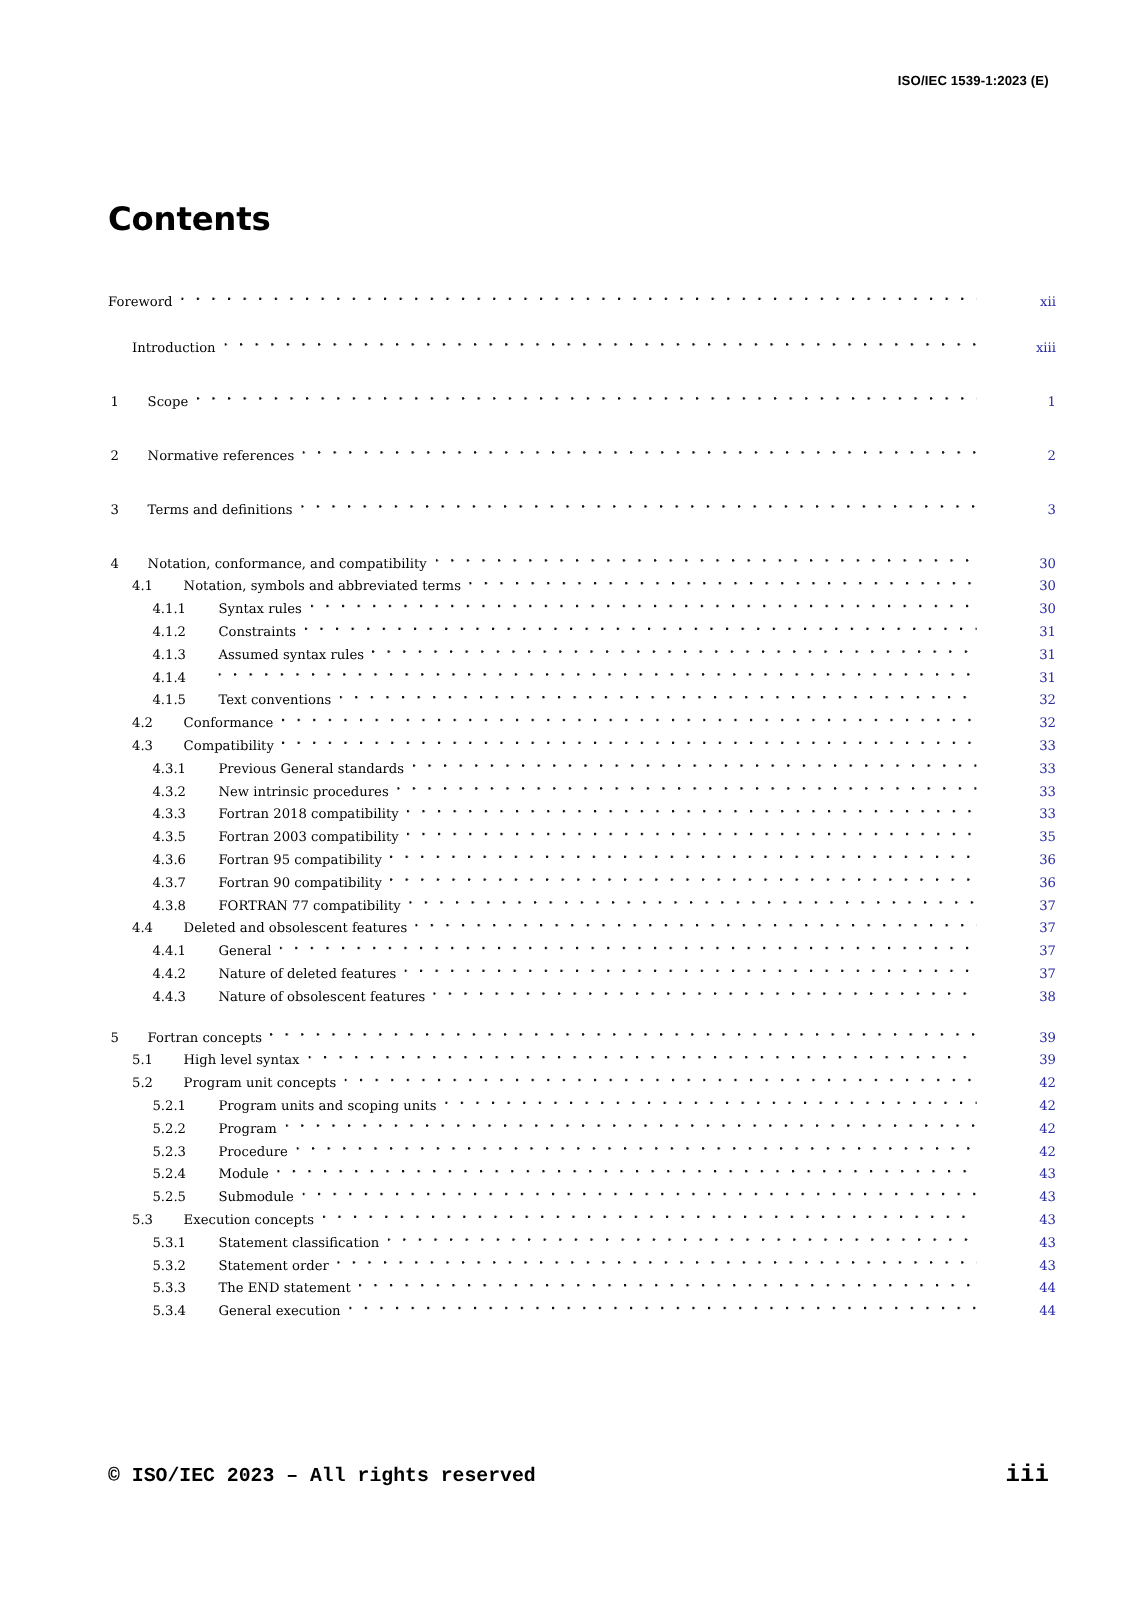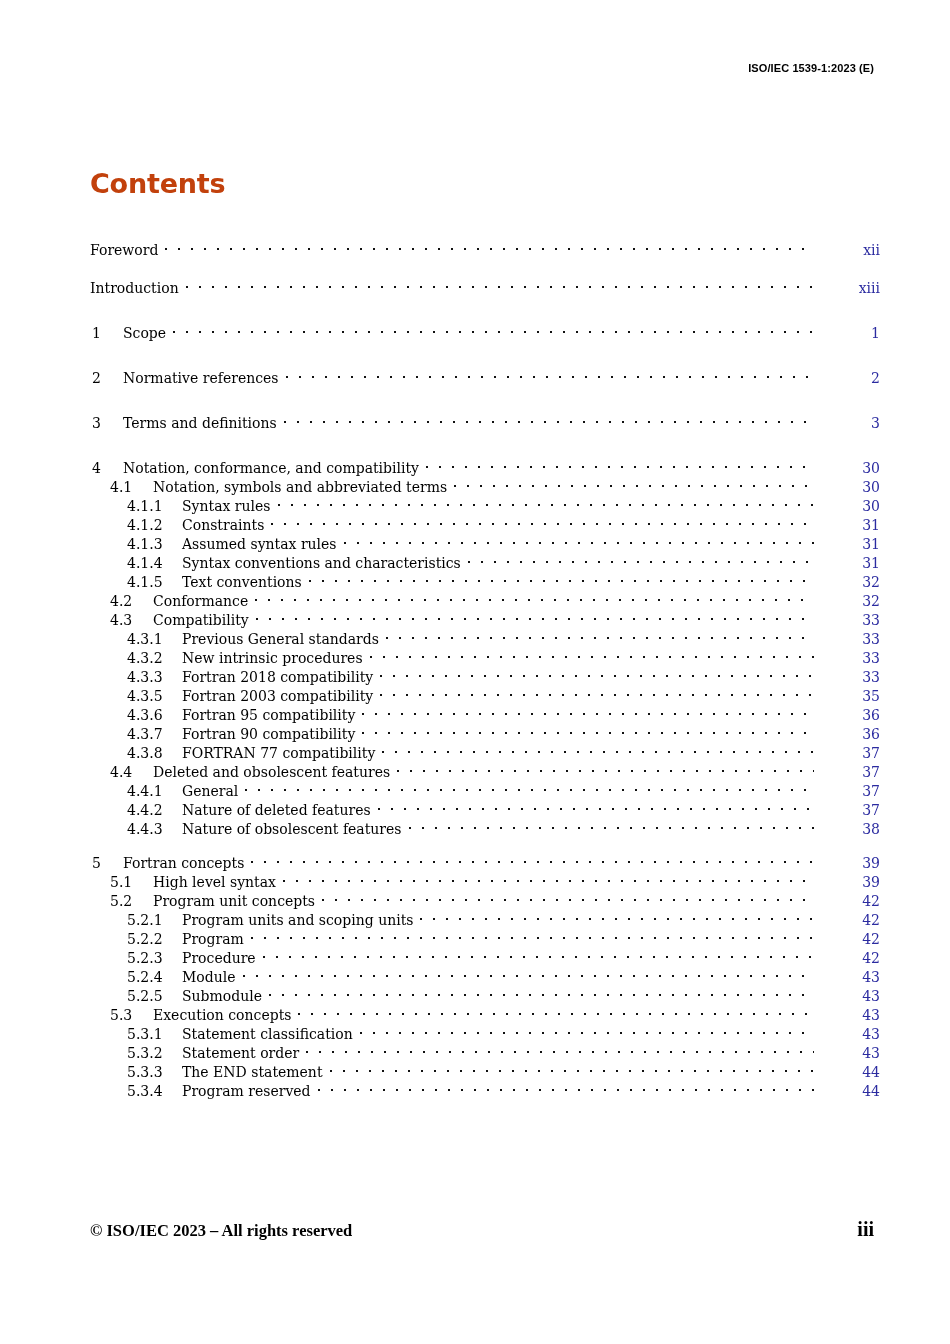--- a/index.html
+++ b/index.html
@@ -32,43 +32,43 @@
 
   
   .contents-title {
     position: absolute;
     top: 168px;
     left: 90px;
     font-family: "DejaVu Sans", "Liberation Sans", sans-serif;
     font-weight: bold;
     font-size: 27px;
     letter-spacing: -0.2px;
-    color: #c2410c;
+    color: #000000;
   }
 
   
   .toc {
     position: absolute;
     top: 236px;
     left: 90px;
     width: 790px;
   }
 
   .toc-entry {
     position: relative;
     display: flex;
     align-items: baseline;
     height: 19px;
     line-height: 19px;
-    font-size: 14px;
+    font-size: 11px;
     white-space: nowrap;
   }
 
   
-  .toc-entry.gap-front { margin-top: 19px; }
+  .toc-entry.gap-front { margin-top: 19px; margin-left: 20px; }
   .toc-entry.gap-clause { margin-top: 26px; }
   .toc-entry.gap-block { margin-top: 15px; }
 
   .num {
     flex: 0 0 auto;
     text-align: left;
   }
   .label {
     flex: 0 0 auto;
     padding-right: 7px;
@@ -110,21 +110,21 @@
 
   
   .page-footer {
     position: absolute;
     left: 90px;
     right: 76px;
     top: 1218px;
     display: flex;
     justify-content: space-between;
     align-items: baseline;
-    font-family: Liberation Serif, serif;
+    font-family: Liberation Mono, monospace;
     font-weight: bold;
     font-size: 16.5px;
     color: #000;
   }
   .footer-right { font-size: 20px; }
 </style>
 </head>
 <body>
 
 <div class="page-header">ISO/IEC 1539-1:2023 (E)</div>
@@ -187,21 +187,20 @@
       <span class="pageno">31</span>
     </div>
     <div class="toc-entry lvl-3">
       <span class="num">4.1.3</span>
       <span class="label">Assumed syntax rules</span>
       <span class="leader"></span>
       <span class="pageno">31</span>
     </div>
     <div class="toc-entry lvl-3">
       <span class="num">4.1.4</span>
-      <span class="label">Syntax conventions and characteristics</span>
       <span class="leader"></span>
       <span class="pageno">31</span>
     </div>
     <div class="toc-entry lvl-3">
       <span class="num">4.1.5</span>
       <span class="label">Text conventions</span>
       <span class="leader"></span>
       <span class="pageno">32</span>
     </div>
     <div class="toc-entry lvl-2">
@@ -349,21 +348,21 @@
       <span class="pageno">43</span>
     </div>
     <div class="toc-entry lvl-3">
       <span class="num">5.3.3</span>
       <span class="label">The END statement</span>
       <span class="leader"></span>
       <span class="pageno">44</span>
     </div>
     <div class="toc-entry lvl-3">
       <span class="num">5.3.4</span>
-      <span class="label">Program reserved</span>
+      <span class="label">General execution</span>
       <span class="leader"></span>
       <span class="pageno">44</span>
     </div>
   </div>
 
 <div class="page-footer">
   <div class="footer-left">© ISO/IEC 2023 – All rights reserved</div>
   <div class="footer-right">iii</div>
 </div>
 

